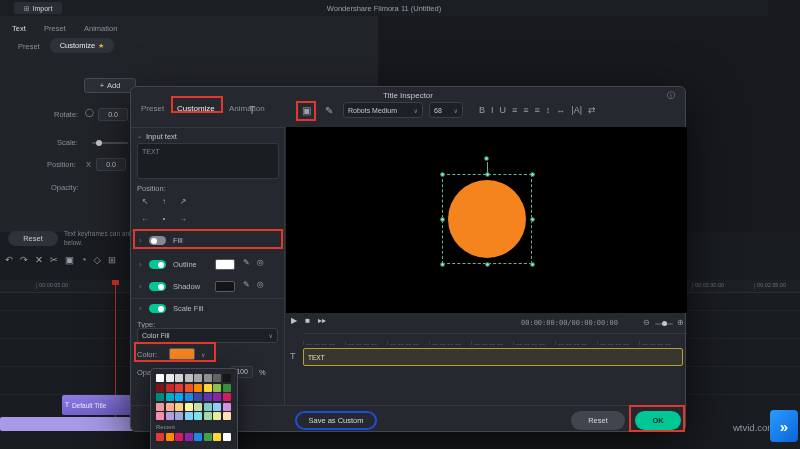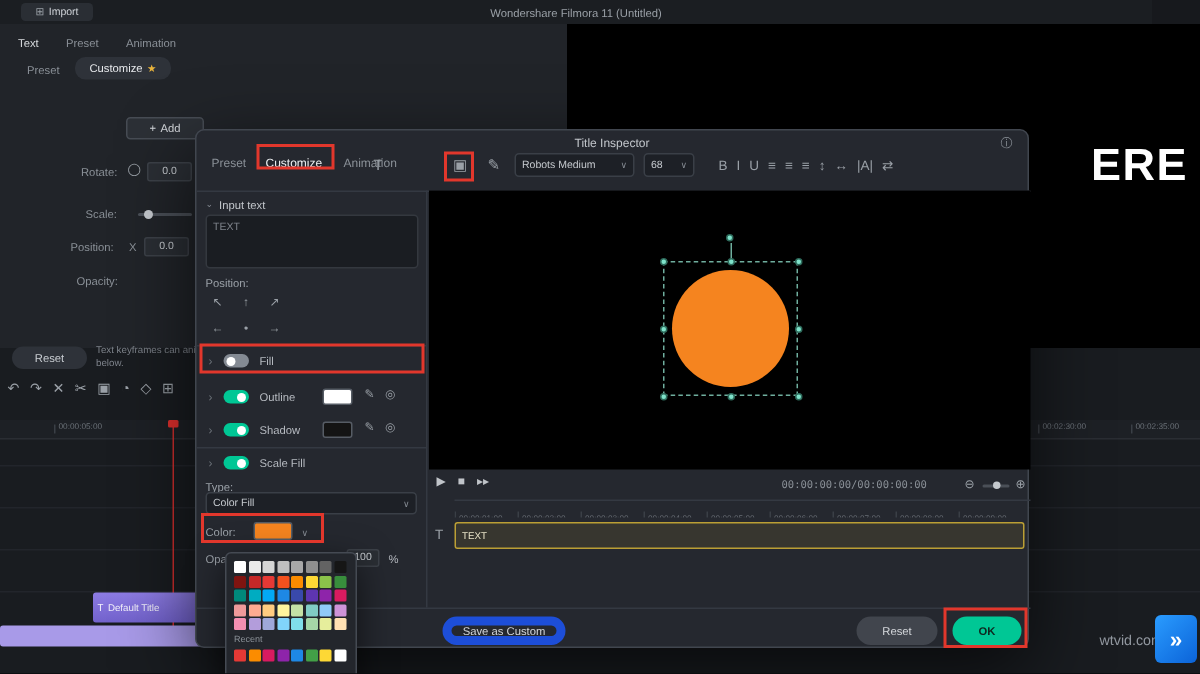--- a/index.html
+++ b/index.html
@@ -68,21 +68,21 @@
 .rotline{position:absolute;left:44px;top:-13px;width:1px;height:11px;background:#6fae9e}
 .transport{position:absolute;left:155px;top:228px;width:401px;height:18px}
 .ticons{position:absolute;left:5px;top:2px;display:flex;gap:8px}
 .ticons .icn{font-size:8px;color:#c0c4c9}
 .tcode{position:absolute;left:235px;top:4px;font-size:7px;color:#8a9097}
 .druler{position:absolute;left:172px;top:246px;width:384px;height:12px;border-top:1px solid #343942;overflow:hidden;white-space:nowrap}
 .rtick{display:inline-block;width:42px;font-size:5.5px;color:#676c73;border-left:1px solid #3a3f46;padding-left:2px;line-height:11px}
 .dtrackclip{position:absolute;left:172px;top:261px;width:380px;height:18px;border:1px solid #bb9f35;background:rgba(187,159,53,.12);border-radius:2px}
 .dtrackclip span{position:absolute;left:4px;top:5px;font-size:6.5px;color:#e8e3c8}
 .btn{position:absolute;height:19px;border-radius:10px;font-size:7.5px;display:flex;align-items:center;justify-content:center}
-.btn.ghost{border:6px solid #1d4ed8;color:#d5d8dc}
+.btn.ghost{border:2px solid #1d4ed8;color:#d5d8dc}
 .btn.grey{background:#41454d;color:#d5d8dc}
 .btn.ok{background:#00c795;color:#0e2920;font-weight:bold}
 
 .palette{position:absolute;left:150px;top:368px;width:88px;height:95px;background:#23262c;border:1px solid #454a53;border-radius:4px;box-shadow:0 8px 24px rgba(0,0,0,.6);z-index:30}
 .pgrid{position:absolute;left:5px;display:flex;flex-wrap:wrap;gap:1.5px;width:78px}
 .psw{width:8px;height:8px;border-radius:1px;display:inline-block}
 .preclabel{position:absolute;left:5px;top:55px;font-size:6px;color:#8a9097}
 </style>
 </head>
 <body>
@@ -122,23 +122,20 @@
         <div class="knob" style="left:4px"></div>
       </div>
 
     <span class="tx" style="left:47px;top:144px">Position:</span>
     <span class="tx" style="left:86px;top:144px">X</span>
     <div class="vbox" style="left:96px;top:142px;width:30px;height:13px">0.0</div>
 
     <span class="tx" style="left:51px;top:167px">Opacity:</span>
   </div>
 
-  <div class="bigpreview">
-    <span style="position:absolute;right:8px;top:78px;font-size:30px;font-weight:bold;color:#fff;letter-spacing:1px">ERE</span>
-  </div>
 
   <div class="prevstrip">
     <span class="tx mono tw" style="left:310px;top:4px">00 00:00:00</span>
     <span class="tx mono" style="left:368px;top:4px">00:00:00</span>
     <span class="tx" style="left:310px;top:24px"><span>Full</span> <span class="chev">∨</span></span>
     <div style="position:absolute;left:346px;top:22px;display:flex;gap:9px">
         <span class="icn">⊞</span>
         <span class="icn">▣</span>
         <span class="icn">⤢</span>
       </div>

